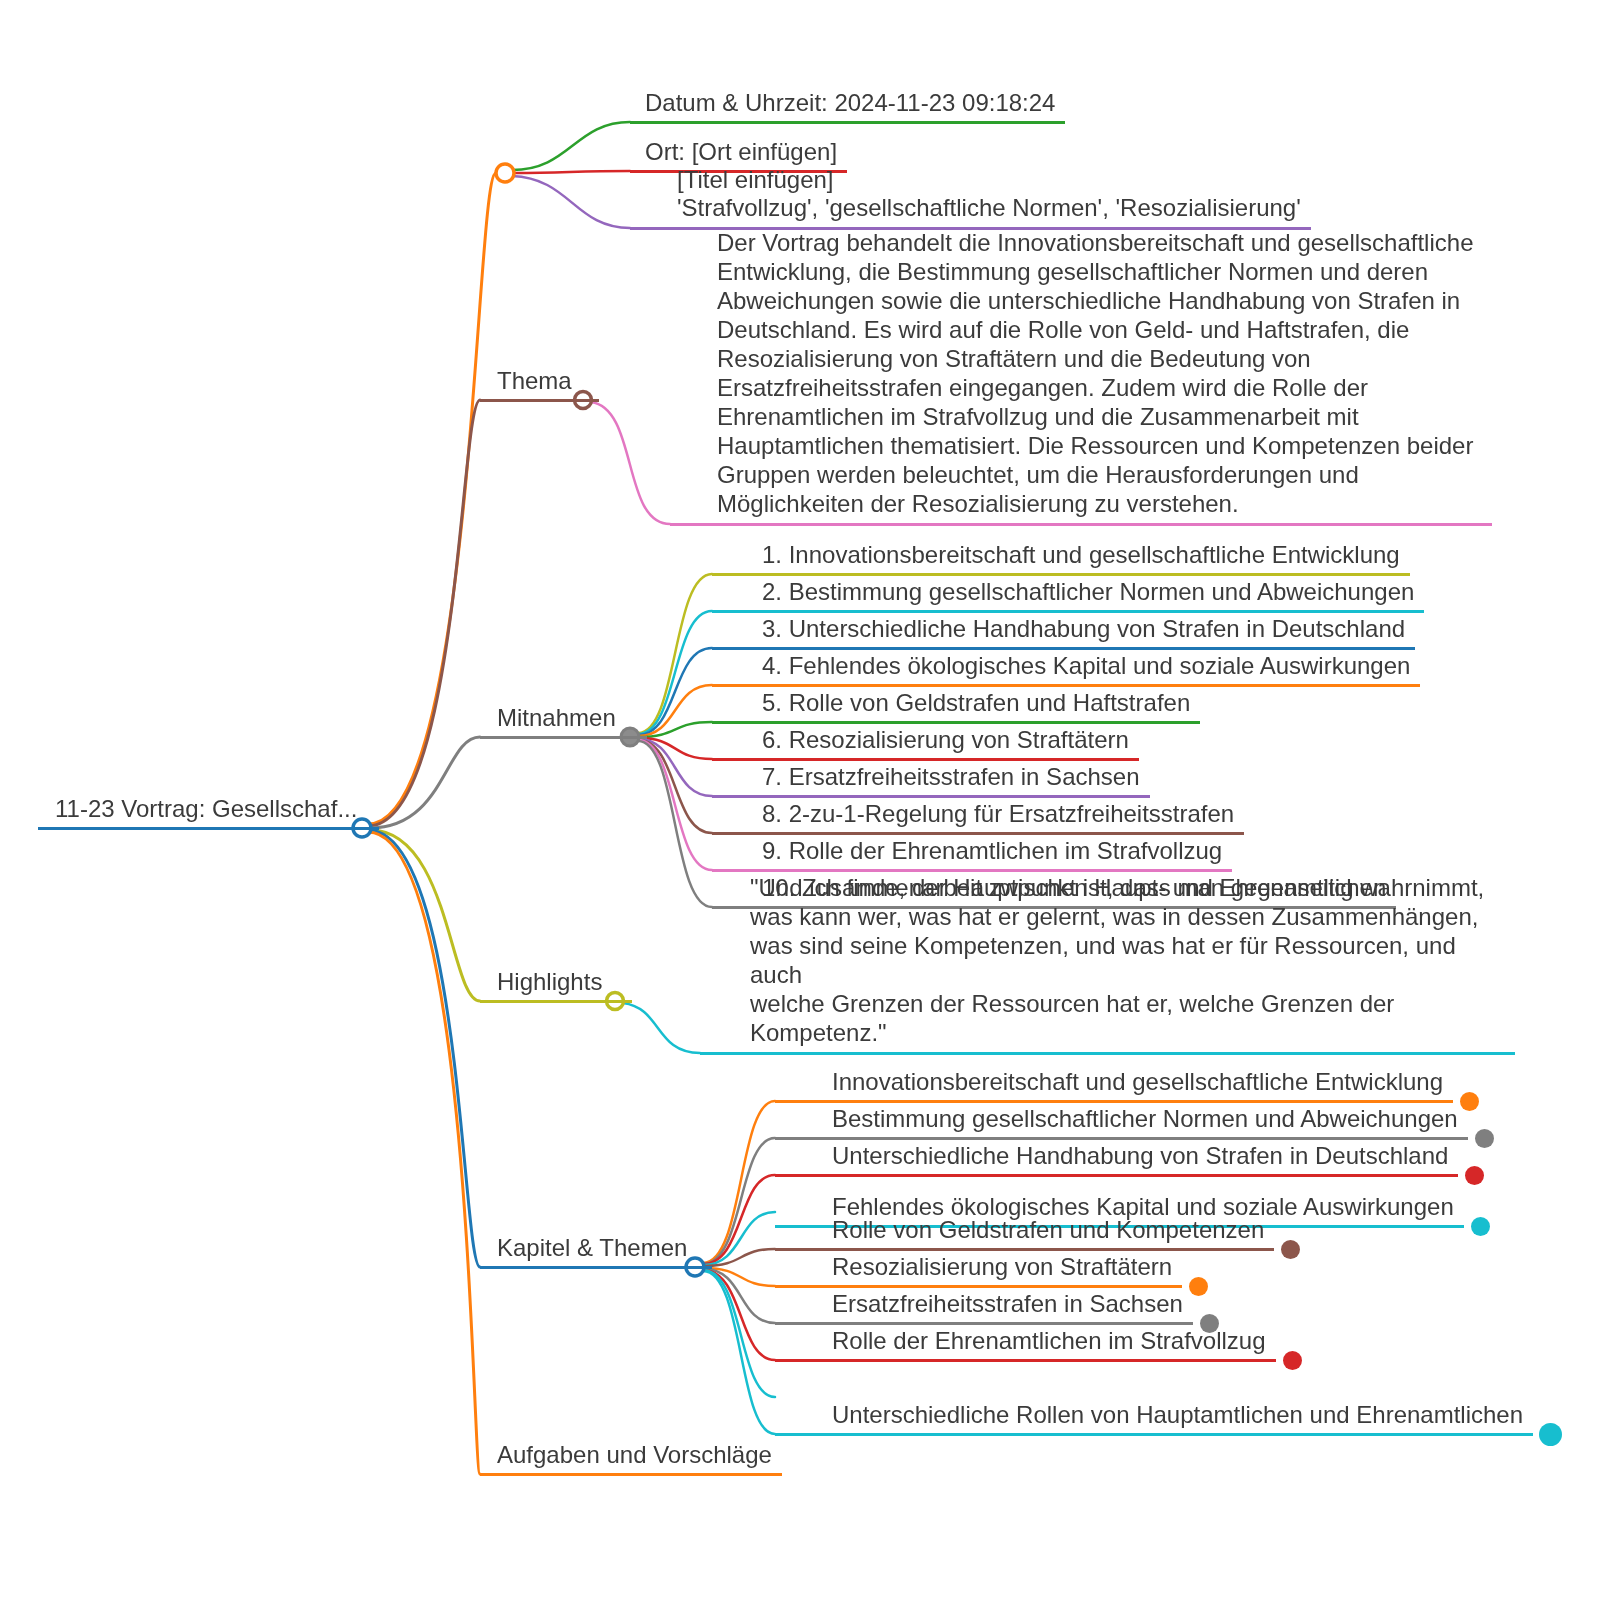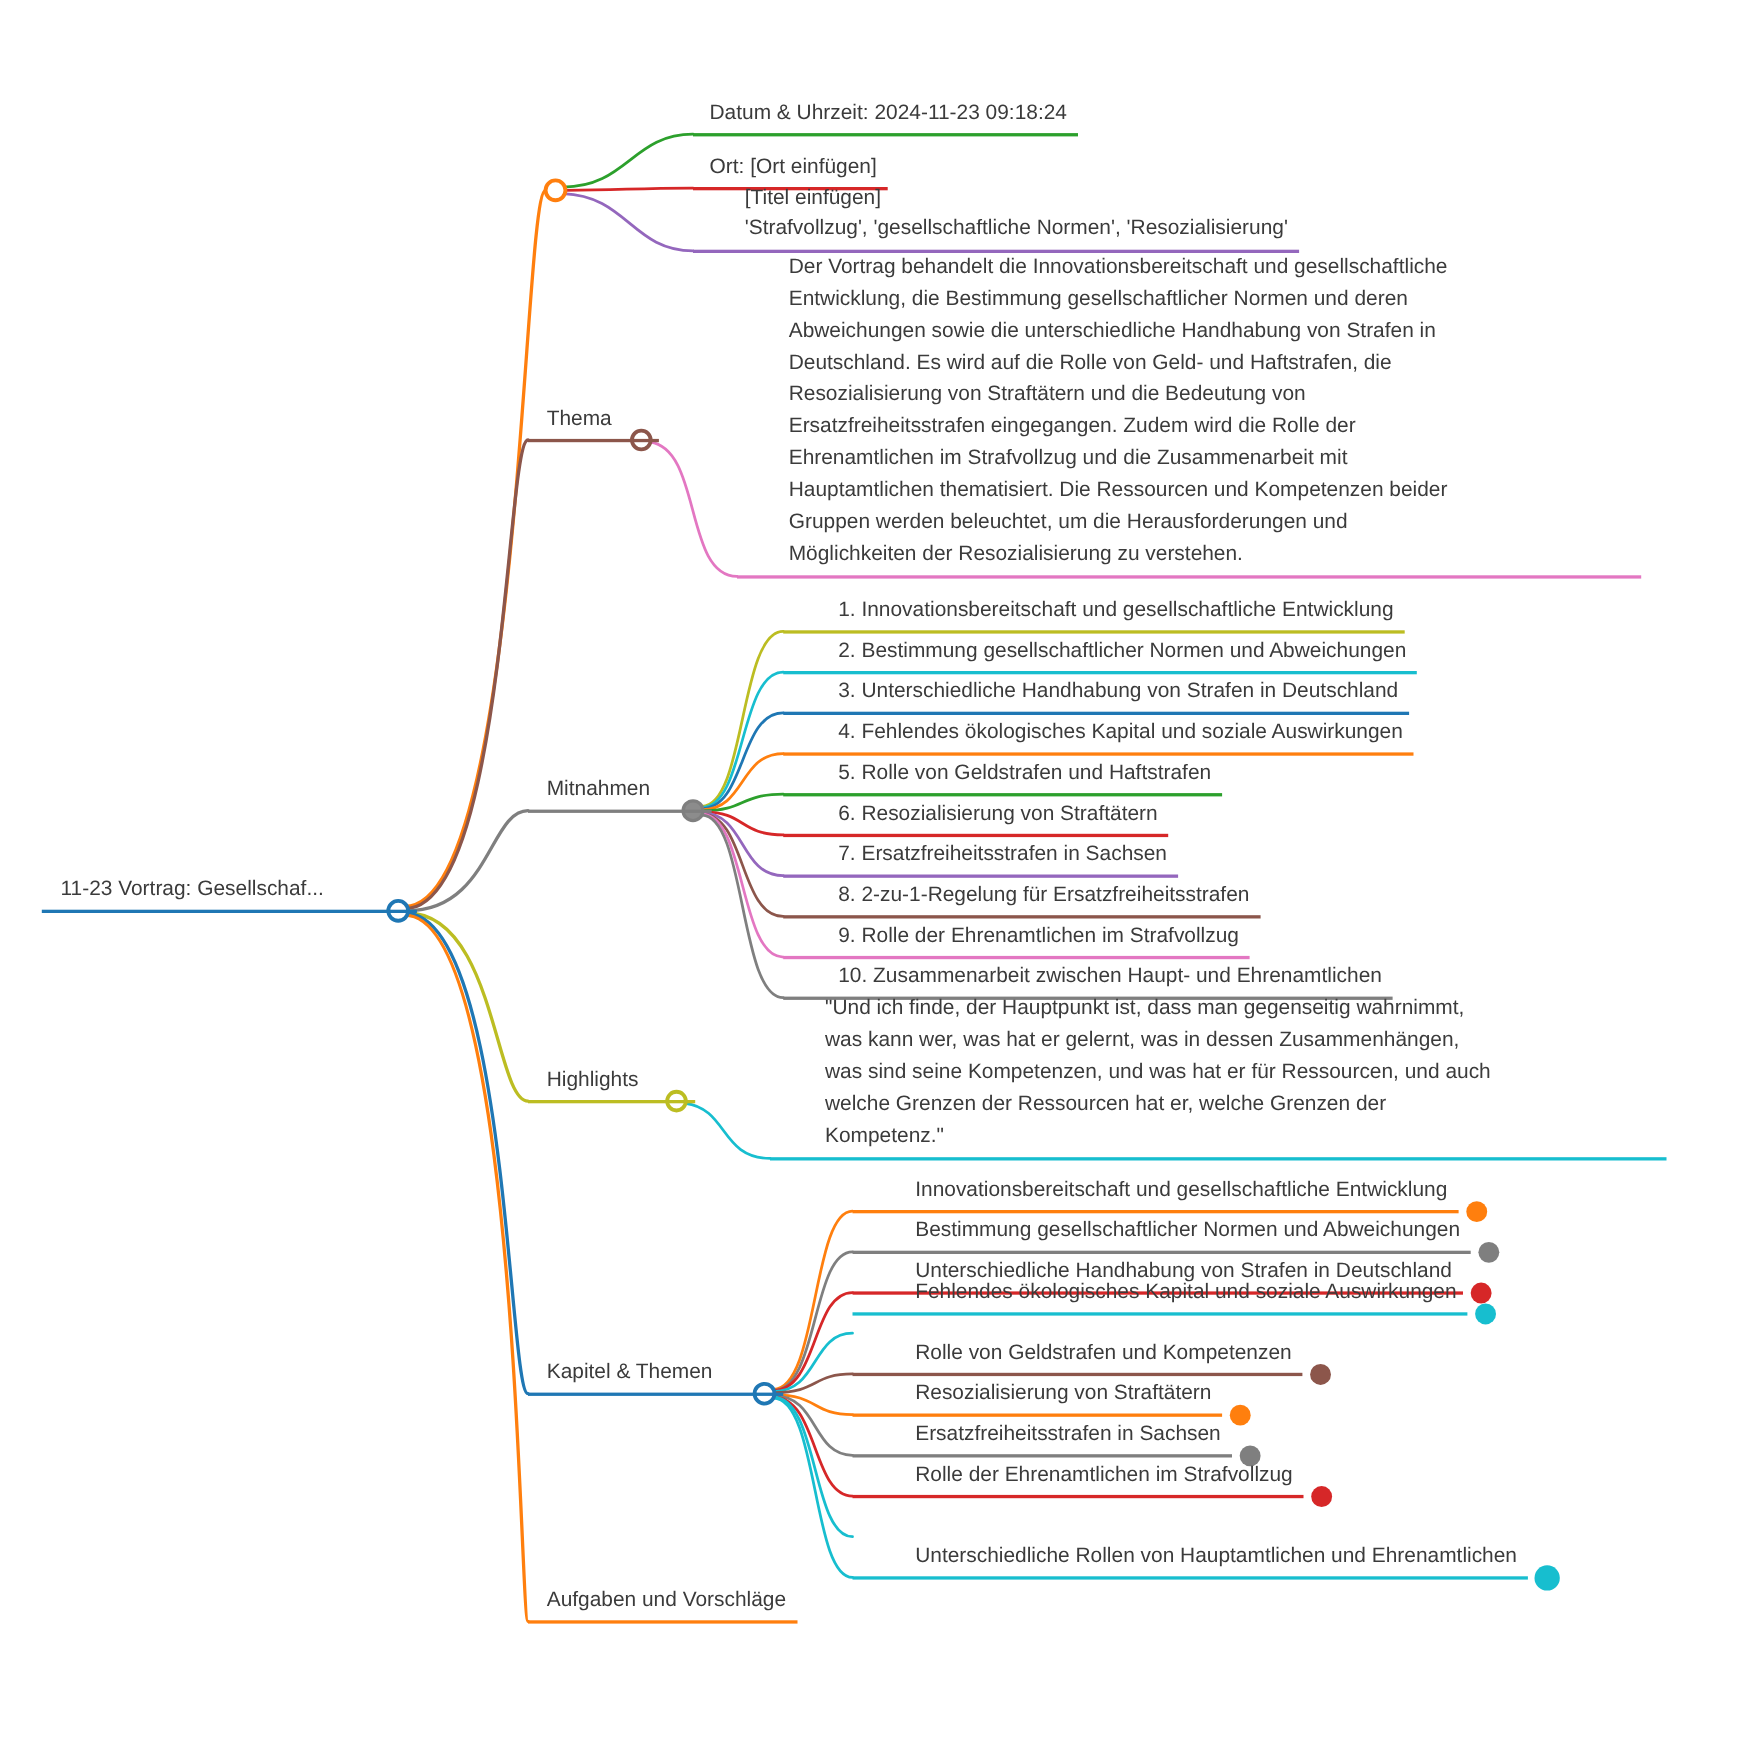--- a/index.html
+++ b/index.html
@@ -5,21 +5,21 @@
 <style>
   html,body { margin:0; padding:0; background:#ffffff; }
   #canvas {
     position:relative; width:1600px; height:1600px; overflow:hidden;
     font-family:"Liberation Sans","DejaVu Sans",sans-serif;
     color:#3b3b3b;
   }
   #links { position:absolute; left:0; top:0; width:1600px; height:1600px; }
   .node {
     position:absolute;
-    font-size:19px;
+    font-size:24px;
     line-height:26px;
     white-space:nowrap;
     border-bottom:3px solid var(--c,#999);
     padding:0 10px 5px 0;
   }
   .pl15 { padding-left:15px; }
   .pl17 { padding-left:17px; }
   .pl47 { padding-left:47px; }
   .pl50 { padding-left:50px; }
   .pl57 { padding-left:57px; }
@@ -134,21 +134,21 @@
     <span class="dot"></span>
   </div>
   <div class="node pl57" style="left:775px; bottom:460px; --c:#7f7f7f;">
     <span>Bestimmung gesellschaftlicher Normen und Abweichungen</span>
     <span class="dot"></span>
   </div>
   <div class="node pl57" style="left:775px; bottom:423px; --c:#d62728;">
     <span>Unterschiedliche Handhabung von Strafen in Deutschland</span>
     <span class="dot"></span>
   </div>
-  <div class="node pl57" style="left:775px; bottom:404px; --c:#17becf;">
+  <div class="node pl57" style="left:775px; bottom:372px; --c:#17becf;">
     <span>Fehlendes ökologisches Kapital und soziale Auswirkungen</span>
     <span class="dot"></span>
   </div>
   <div class="node pl57" style="left:775px; bottom:349px; --c:#8c564b;">
     <span>Rolle von Geldstrafen und Kompetenzen</span>
     <span class="dot"></span>
   </div>
   <div class="node pl57" style="left:775px; bottom:312px; --c:#ff7f0e;">
     <span>Resozialisierung von Straftätern</span>
     <span class="dot"></span>

